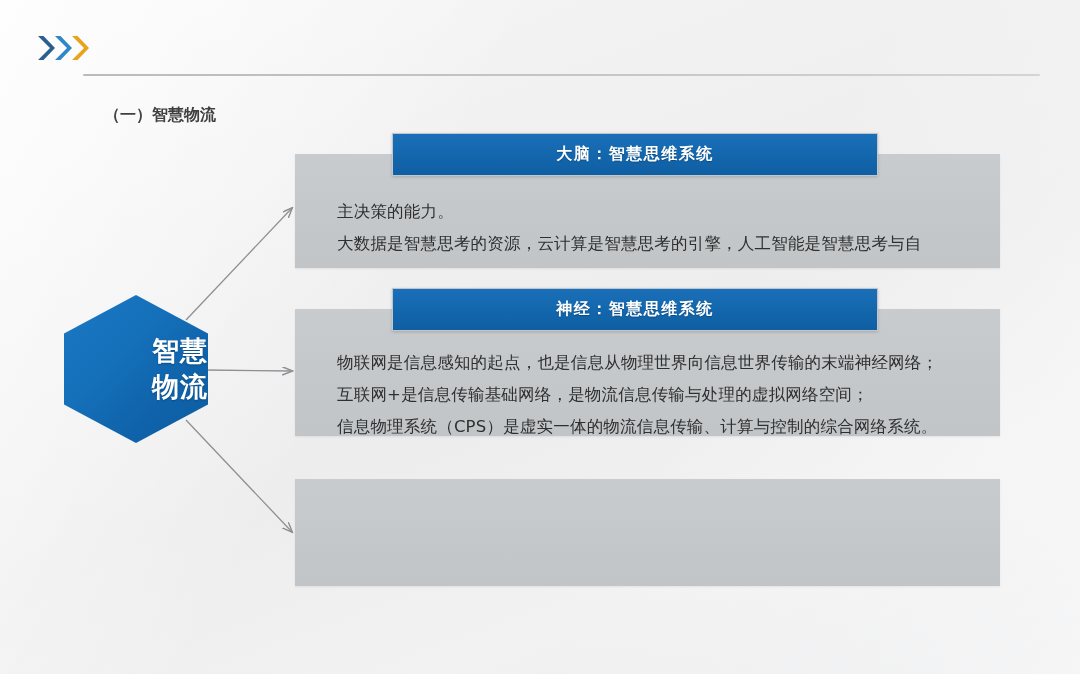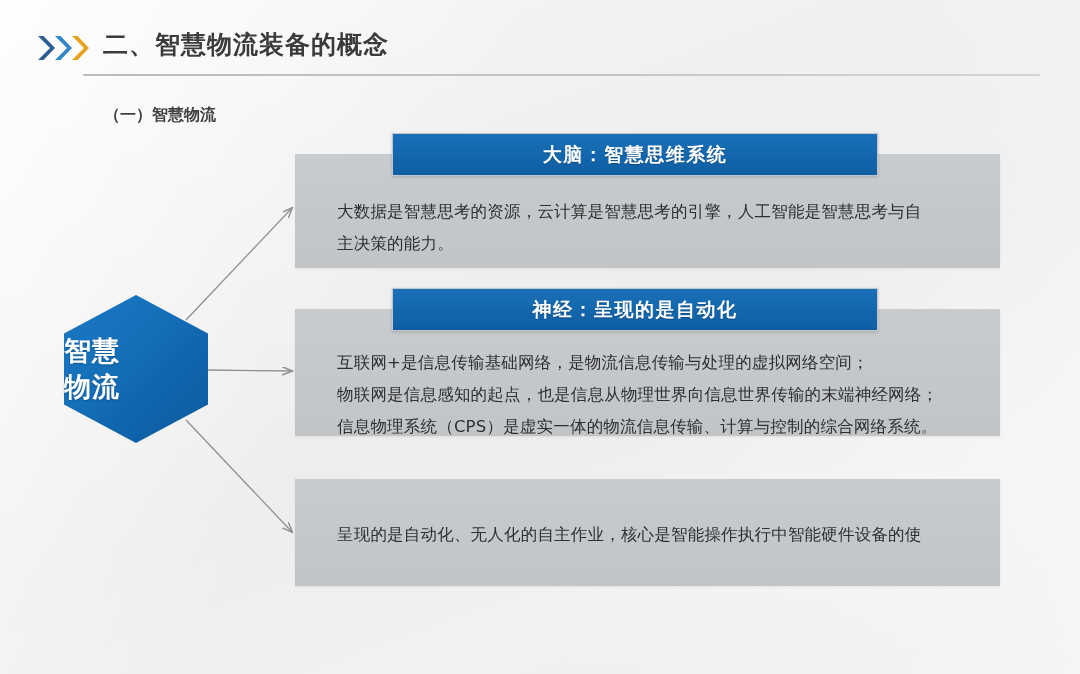--- a/index.html
+++ b/index.html
@@ -112,21 +112,21 @@
     box-shadow: 0 2px 5px rgba(0,0,0,0.14);
   }
   .hex-label {
     position: absolute;
     left: 0;
     top: 0;
     width: 144px;
     height: 148px;
     display: flex;
     flex-direction: column;
-    align-items: flex-start;
+    align-items: flex-end;
     justify-content: center;
     color: #ffffff;
     font-size: 27px;
     font-weight: bold;
     line-height: 1.32;
     letter-spacing: 1px;
     text-shadow: 0 1px 2px rgba(0,0,0,0.25);
   }
 
   
@@ -167,21 +167,21 @@
     top: 0;
     width: 486px;
     height: 43px;
     background: linear-gradient(to bottom, #1a6fb8 0%, #1468ae 45%, #0f5ea3 100%);
     border: 1px solid #bfc6cc;
     box-sizing: border-box;
     display: flex;
     align-items: center;
     justify-content: center;
     color: #ffffff;
-    font-size: 19px;
+    font-size: 16px;
     font-weight: bold;
     letter-spacing: 1.5px;
     box-shadow: 0 1px 3px rgba(0,0,0,0.18);
     text-shadow: 0 1px 1px rgba(0,0,0,0.25);
   }
 
   
   #card-1 { left: 295px; top: 133px; width: 705px; height: 135px; }
   #card-1 .card-body { top: 21px; height: 114px; }
   #card-1 .card-text { top: 42px; }
@@ -214,21 +214,20 @@
             <path d="M2 1 L14 13 L2 25 L7.5 25 L19 13 L7.5 1 Z" fill="#2f86c8"></path>
           </svg>
       </span>
       <span class="chev chev-3">
         <svg width="19" height="26" viewBox="0 0 19 26">
             <path d="M2 1 L14 13 L2 25 L7.5 25 L19 13 L7.5 1 Z" fill="#e8a31e"></path>
           </svg>
       </span>
     </div>
 
-    <div class="header-title">二、智慧物流装备的概念</div>
     <div class="header-rule"></div>
   </div>
 
   <div class="sub-heading">（一）智慧物流</div>
 
   <svg class="arrows" viewBox="0 0 1080 674">
     <defs>
       <marker id="ah" markerWidth="9" markerHeight="9" refX="7.5" refY="3.2" orient="auto" markerUnits="strokeWidth">
         <path d="M0,0 L8,3.2 L0,6.4" fill="none" stroke="#8d9093" stroke-width="1.1"></path>
       </marker>
@@ -242,39 +241,38 @@
     <div class="hex"></div>
     <div class="hex-label">
       <span>智慧</span>
       <span>物流</span>
     </div>
   </div>
 
   <div class="card" id="card-1">
     <div class="card-body">
       <div class="card-text">
+        <span class="ln">主决策的能力。</span>
         <span class="ln">大数据是智慧思考的资源，云计算是智慧思考的引擎，人工智能是智慧思考与自</span>
-        <span class="ln">主决策的能力。</span>
       </div>
     </div>
     <div class="card-header">大脑：智慧思维系统</div>
   </div>
 
   <div class="card" id="card-2">
     <div class="card-body">
       <div class="card-text">
+        <span class="ln">物联网是信息感知的起点，也是信息从物理世界向信息世界传输的末端神经网络；</span>
         <span class="ln">互联网+是信息传输基础网络，是物流信息传输与处理的虚拟网络空间；</span>
-        <span class="ln">物联网是信息感知的起点，也是信息从物理世界向信息世界传输的末端神经网络；</span>
         <span class="ln">信息物理系统（CPS）是虚实一体的物流信息传输、计算与控制的综合网络系统。</span>
       </div>
     </div>
-    <div class="card-header">神经：呈现的是自动化</div>
+    <div class="card-header">神经：智慧思维系统</div>
   </div>
 
   <div class="card" id="card-3">
     <div class="card-body">
       <div class="card-text">
-        <span class="ln">呈现的是自动化、无人化的自主作业，核心是智能操作执行中智能硬件设备的使</span>
       </div>
     </div>
   </div>
 
 </div>
 
 </body></html>

